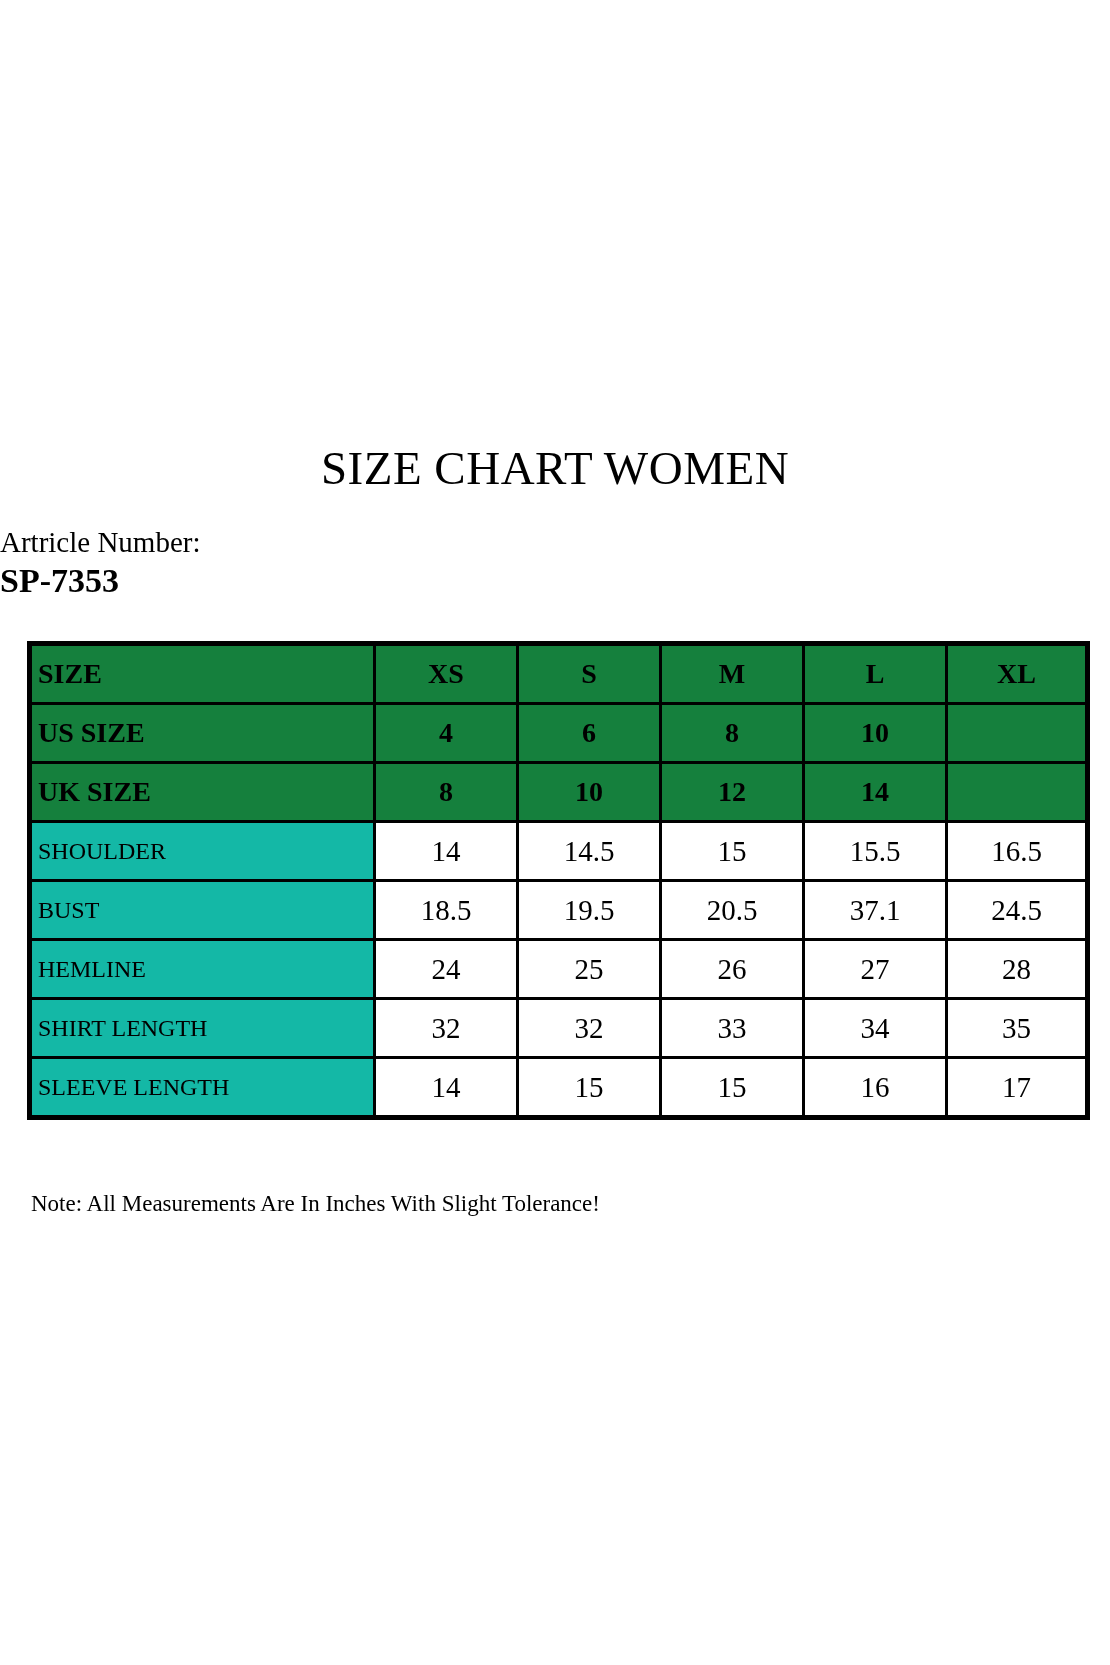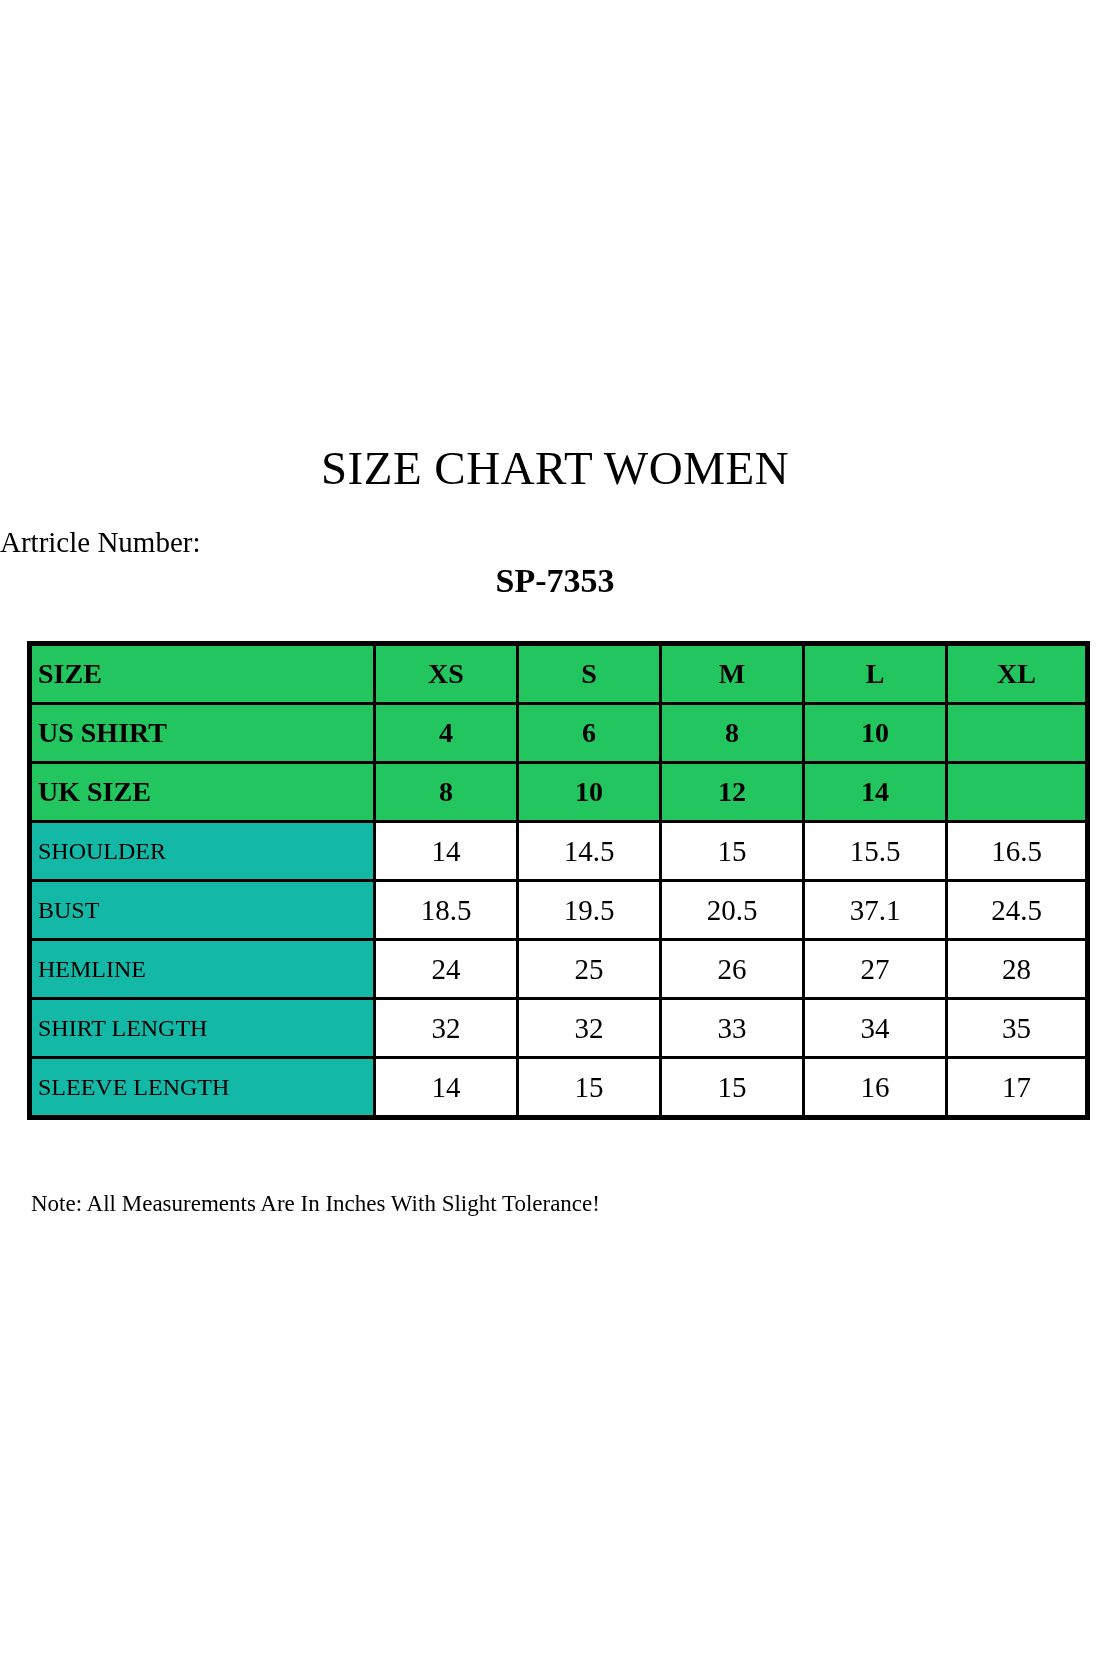--- a/index.html
+++ b/index.html
@@ -33,21 +33,20 @@
     width: 100%;
     text-align: left;
     font-size: 29px;
     line-height: 1.1;
   }
   .article-number {
     position: absolute;
     top: 562px;
     left: 0;
     width: 100%;
-    text-align: center;
     font-size: 34px;
     font-weight: bold;
     line-height: 1.1;
   }
   table.size-table {
     position: absolute;
     left: 27px;
     top: 641px;
     width: 1058px;
     border-collapse: collapse;
@@ -74,21 +73,21 @@
     text-align: left;
     padding-left: 6px;
     background: #14b8a6;
   }
   td.val {
     text-align: center;
     padding: 0;
   }
   tr.bold-row td {
     font-weight: bold;
-    background: #22c55e;
+    background: #15803d;
     font-size: 28px;
   }
   tr.meas-row td.lbl {
     font-size: 24px;
     font-weight: normal;
   }
   tr.meas-row td.val {
     background: #ffffff;
     font-size: 29px;
     font-weight: normal;
@@ -125,21 +124,21 @@
     <tr class="bold-row">
       <td class="lbl">SIZE</td>
       <td class="val">XS</td>
       <td class="val">S</td>
       <td class="val">M</td>
       <td class="val">L</td>
       <td class="val">XL</td>
     </tr>
 
     <tr class="bold-row">
-      <td class="lbl">US SHIRT</td>
+      <td class="lbl">US SIZE</td>
       <td class="val">4</td>
       <td class="val">6</td>
       <td class="val">8</td>
       <td class="val">10</td>
       <td class="val"></td>
     </tr>
 
     <tr class="bold-row thick-bottom">
       <td class="lbl">UK SIZE</td>
       <td class="val">8</td>

